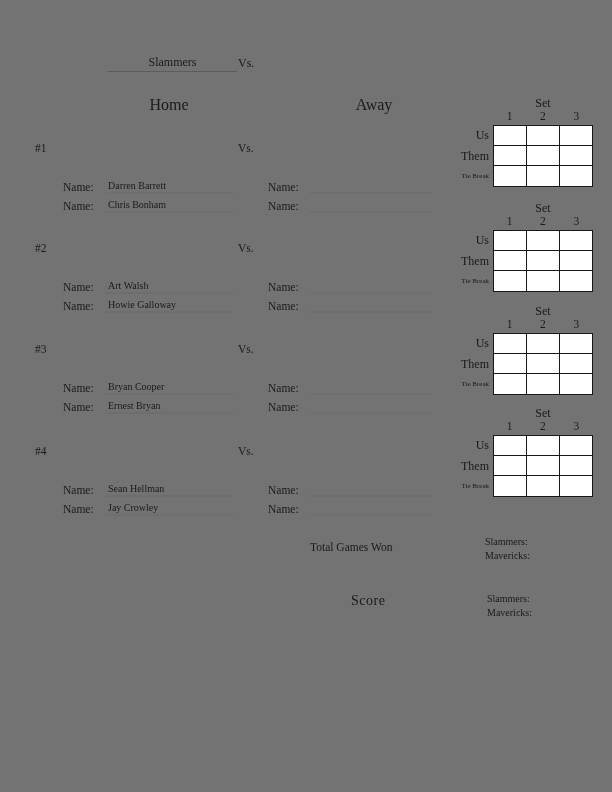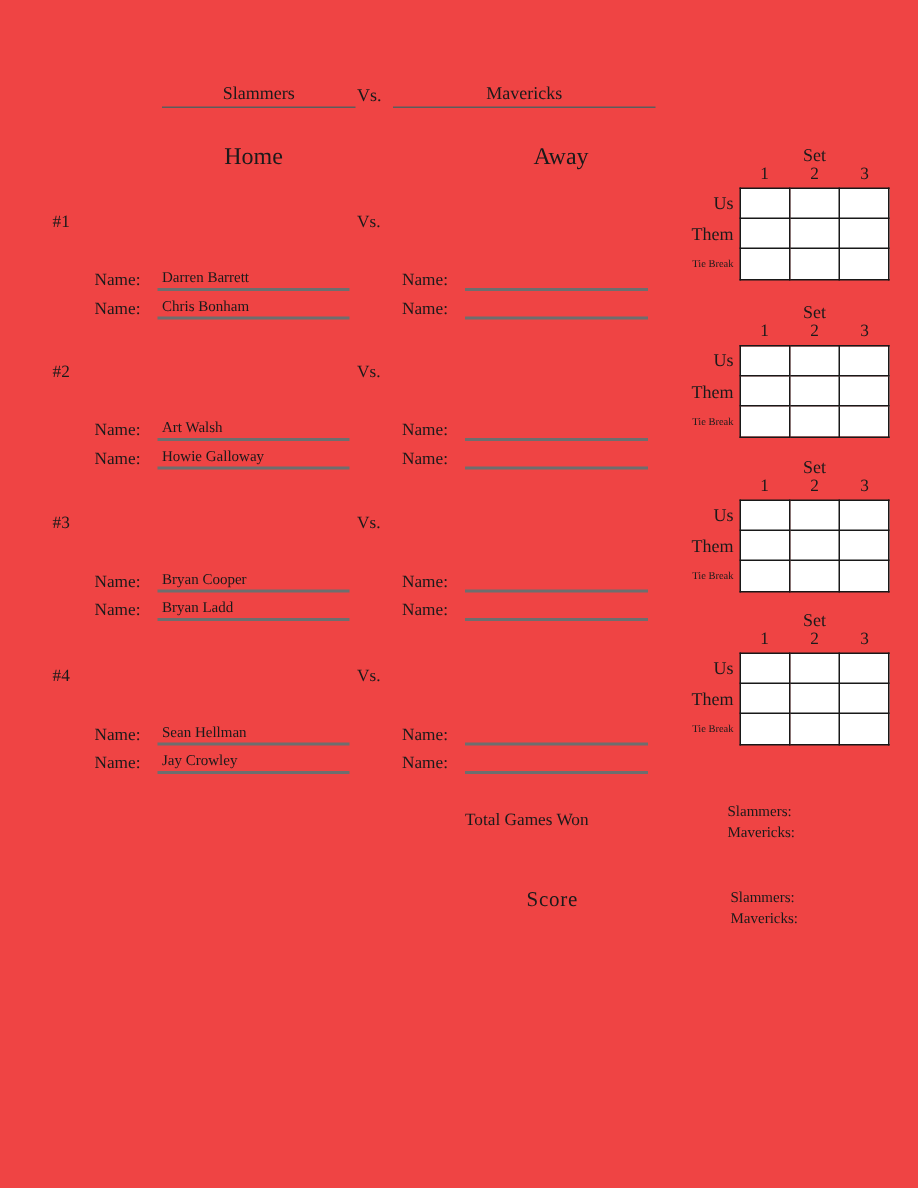--- a/index.html
+++ b/index.html
@@ -1,18 +1,18 @@
 <!DOCTYPE html>
 <html><head>
 <meta charset="utf-8">
 <style>
   * { margin:0; padding:0; box-sizing:border-box; }
   html,body { background:#ffffff; }
   .page {
-    position:relative; width:612px; height:792px; background:#ef4444;
+    position:relative; width:612px; height:792px; background:#737373;
     font-family:"Liberation Serif","DejaVu Serif",serif;
     color:#1a1a1a; overflow:hidden;
   }
   
   .team-slot {
     position:absolute; top:55px; height:17px;
     border-bottom:1.5px solid #5c5c5c;
     text-align:center; font-size:12px; line-height:15px;
   }
   .team-home { left:108px; width:129px; }
@@ -63,21 +63,20 @@
   .score-label { position:absolute; left:351px; top:593px; font-size:14px; letter-spacing:0.5px; }
   .pair-score { left:487px; top:592px; }
 </style>
 </head>
 <body>
 
 <div class="page">
 
   <div class="team-slot team-home">Slammers</div>
   <div class="vs-top">Vs.</div>
-  <div class="team-slot team-away">Mavericks</div>
 
   <div class="col-head col-home">Home</div>
   <div class="col-head col-away">Away</div>
 
   <div class="match m1">
     <span class="match-num">#1</span>
     <div class="name-col home-col">
       <div class="name-row">
         <span class="name-label">Name:</span>
         <span class="fill-line home-line">Darren Barrett</span>
@@ -127,21 +126,21 @@
 
   <div class="match m3">
     <span class="match-num">#3</span>
     <div class="name-col home-col">
       <div class="name-row">
         <span class="name-label">Name:</span>
         <span class="fill-line home-line">Bryan Cooper</span>
       </div>
       <div class="name-row">
         <span class="name-label">Name:</span>
-        <span class="fill-line home-line">Bryan Ladd</span>
+        <span class="fill-line home-line">Ernest Bryan</span>
       </div>
     </div>
     <span class="vs-mid">Vs.</span>
     <div class="name-col away-col">
       <div class="name-row">
         <span class="name-label">Name:</span>
         <span class="fill-line away-line"></span>
       </div>
       <div class="name-row">
         <span class="name-label">Name:</span>

